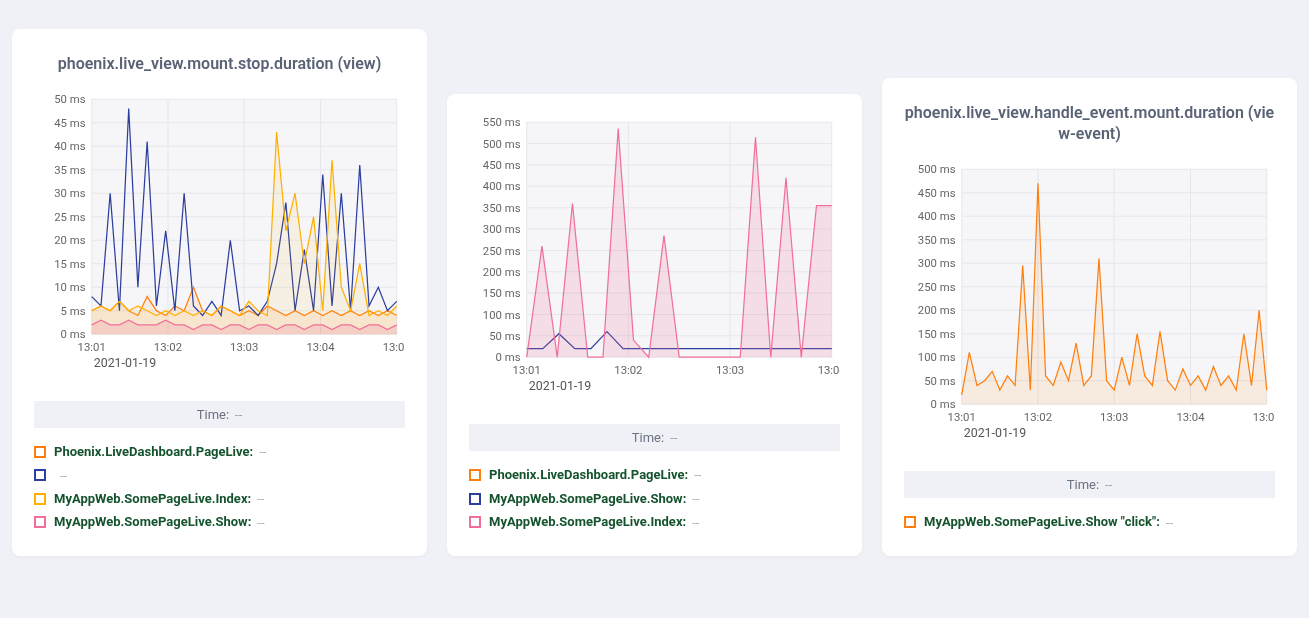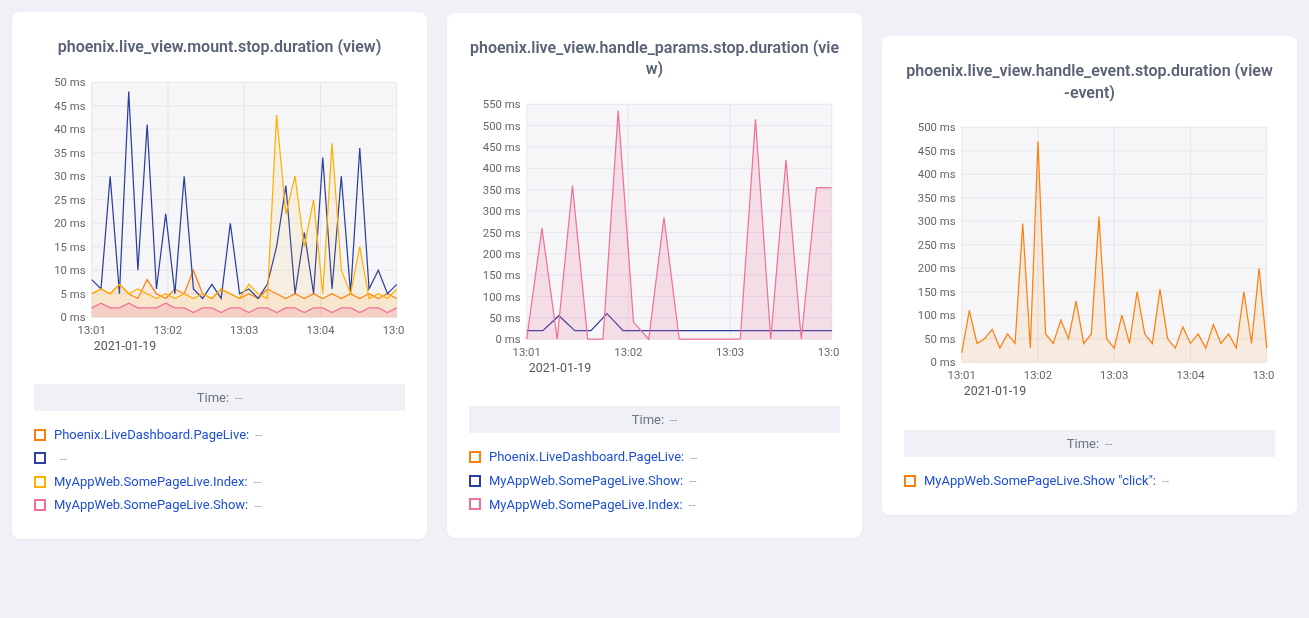--- a/index.html
+++ b/index.html
@@ -7,21 +7,22 @@
     margin: 0;
     padding: 12px;
     background: #f0f0f7;
     font-family: -apple-system, BlinkMacSystemFont, "Segoe UI", Roboto, sans-serif;
     color: #4a5568;
     font-size: 13px;
   }
   .row {
     display: flex;
     gap: 20px;
-    align-items: center;
+    align-items: flex-end;
+    margin-top: 17px;
   }
   .card {
     background: #fff;
     border-radius: 8px;
     box-shadow: 0 1px 3px rgba(0,0,0,0.04);
     padding: 20px 22px 22px 22px;
     flex: 1 1 0;
     min-width: 0;
   }
   .card-title {
@@ -61,22 +62,23 @@
     min-height: 22px;
   }
   .legend-swatch {
     width: 12px;
     height: 12px;
     border: 2px solid #999;
     margin-right: 8px;
     flex: 0 0 12px;
   }
   .legend-lab {
-    color: #1d4ed8;
+    color: #14532d;
     line-height: 1.2;
+    font-weight: bold;
   }
   .legend-val {
     margin-left: 6px;
     color: #b0b0c0;
   }
 </style>
 </head>
 <body>
 
 <div class="row" id="cards-row">
@@ -144,21 +146,20 @@
           <span class="legend-val">--</span>
         </div>
         <div class="legend-item">
           <span class="legend-swatch" style="border-color:#f07099"></span>
           <span class="legend-lab">MyAppWeb.SomePageLive.Show:</span>
           <span class="legend-val">--</span>
         </div>
       </div>
     </div>
     <div class="card">
-      <div class="card-title">phoenix.live_view.handle_params.stop.duration (view)</div>
       <div class="chart-wrap">
         <svg class="chart-svg" viewBox="0 0 360 280">
           <rect class="plot-bg" x="56" y="8" width="296" height="228"></rect>
           <line class="grid-line" x1="56" y1="236" x2="352" y2="236"></line>
           <text class="axis-tick y-label" x="50" y="240">0 ms</text>
           <line class="grid-line" x1="56" y1="215.27272727272728" x2="352" y2="215.27272727272728"></line>
           <text class="axis-tick y-label" x="50" y="219.27272727272728">50 ms</text>
           <line class="grid-line" x1="56" y1="194.54545454545456" x2="352" y2="194.54545454545456"></line>
           <text class="axis-tick y-label" x="50" y="198.54545454545456">100 ms</text>
           <line class="grid-line" x1="56" y1="173.8181818181818" x2="352" y2="173.8181818181818"></line>
@@ -206,21 +207,21 @@
           <span class="legend-val">--</span>
         </div>
         <div class="legend-item">
           <span class="legend-swatch" style="border-color:#f07099"></span>
           <span class="legend-lab">MyAppWeb.SomePageLive.Index:</span>
           <span class="legend-val">--</span>
         </div>
       </div>
     </div>
     <div class="card">
-      <div class="card-title">phoenix.live_view.handle_event.stop.duration (view-event)</div>
+      <div class="card-title">phoenix.live_view.handle_event.mount.duration (view-event)</div>
       <div class="chart-wrap">
         <svg class="chart-svg" viewBox="0 0 360 280">
           <rect class="plot-bg" x="56" y="8" width="296" height="228"></rect>
           <line class="grid-line" x1="56" y1="236" x2="352" y2="236"></line>
           <text class="axis-tick y-label" x="50" y="240">0 ms</text>
           <line class="grid-line" x1="56" y1="213.2" x2="352" y2="213.2"></line>
           <text class="axis-tick y-label" x="50" y="217.2">50 ms</text>
           <line class="grid-line" x1="56" y1="190.4" x2="352" y2="190.4"></line>
           <text class="axis-tick y-label" x="50" y="194.4">100 ms</text>
           <line class="grid-line" x1="56" y1="167.60000000000002" x2="352" y2="167.60000000000002"></line>

